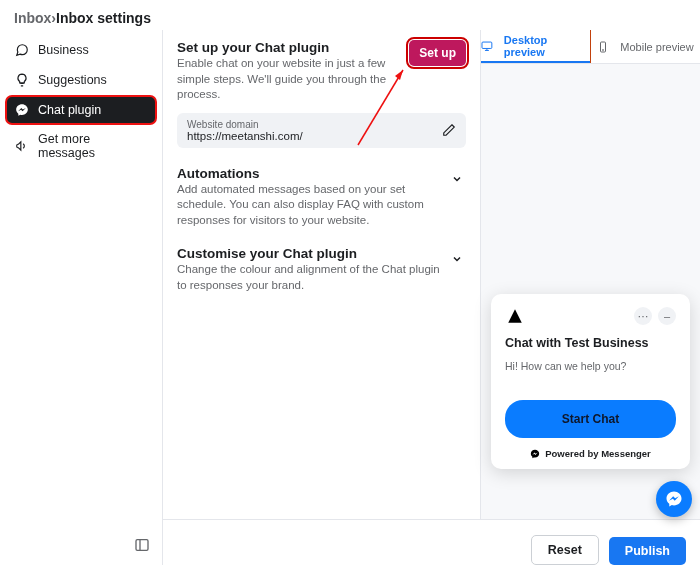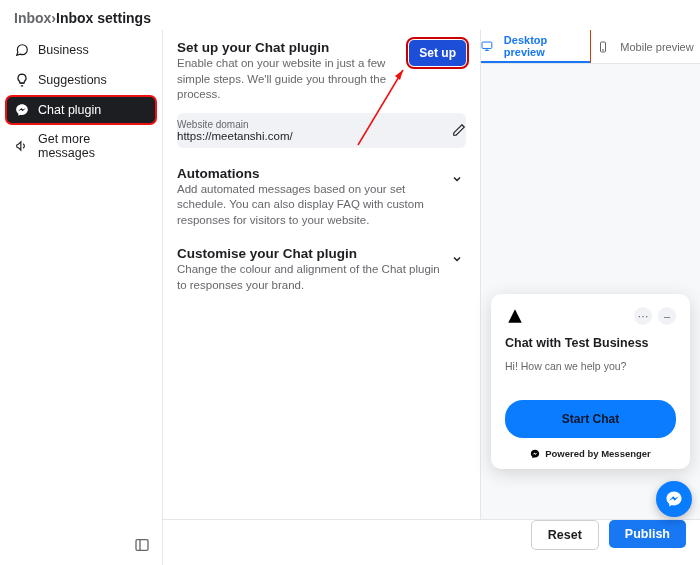--- a/index.html
+++ b/index.html
@@ -25,22 +25,22 @@
   .main-top { flex: 1; display: flex; min-height: 0; }
   .settings-col { flex: 1; padding: 10px 14px 10px 14px; overflow-y: auto; }
   .section { margin-bottom: 18px; }
   .section-head { display: flex; align-items: flex-start; }
   .section-head-text { flex: 1; }
   .section-title { font-size: 13.5px; font-weight: 700; color: #1c1e21; }
   .section-desc { font-size: 11.5px; color: #65676b; line-height: 1.35; margin-top: 1px; }
   .chev { width: 18px; height: 18px; display: flex; align-items: center; justify-content: center; color: #1c1e21; cursor: pointer; margin-left: 6px; margin-top: 4px; }
   .chev svg { width: 12px; height: 12px; }
 
-  .setup-btn { background: #1d4ed8; color: #fff; font-size: 12px; font-weight: 600; border: none; border-radius: 5px; padding: 6px 10px; cursor: pointer; margin-left: 8px; outline: 2px solid #c00; outline-offset: 1px; }
-  .domain-field { background: #f0f2f5; border-radius: 6px; padding: 6px 0; margin-top: 10px; display: flex; align-items: center; gap: 44px; }
+  .setup-btn { background: #be185d; color: #fff; font-size: 12px; font-weight: 600; border: none; border-radius: 5px; padding: 6px 10px; cursor: pointer; margin-left: 8px; outline: 2px solid #c00; outline-offset: 1px; }
+  .domain-field { background: #f0f2f5; border-radius: 6px; padding: 6px 10px; margin-top: 10px; display: flex; align-items: center; gap: 44px; }
   .domain-text { flex: 1; }
   .domain-label { font-size: 10px; color: #65676b; }
   .domain-value { font-size: 11.5px; color: #1c1e21; }
   .edit-icon { width: 14px; height: 14px; color: #1c1e21; cursor: pointer; }
 
   .preview-col { width: 220px; display: flex; flex-direction: column; border-left: 1px solid #e4e6eb; background: #f7f8fa; }
   .preview-tabs { display: flex; background: #fff; border-bottom: 1px solid #e4e6eb; height: 34px; }
   .ptab { flex: 1; display: flex; align-items: center; justify-content: center; gap: 11px; font-size: 11px; color: #65676b; cursor: pointer; }
   .ptab.active { color: #1877f2; border-bottom: 2px solid #1877f2; font-weight: 600; }
   .ptab svg { width: 12px; height: 12px; }
@@ -55,21 +55,21 @@
   .chat-head-actions .circ { width: 18px; height: 18px; border-radius: 50%; background: #f0f2f5; display: flex; align-items: center; justify-content: center; font-size: 11px; cursor: pointer; }
   .chat-title { font-size: 12.5px; font-weight: 700; margin-bottom: 10px; }
   .chat-msg { font-size: 10.5px; color: #65676b; margin-bottom: 28px; }
   .start-chat { width: 100%; background: #0a7cff; color: #0f172a; border: none; border-radius: 18px; padding: 12px 0; font-size: 12px; font-weight: 600; cursor: pointer; }
   .powered { display: flex; align-items: center; justify-content: center; gap: 5px; font-size: 9.5px; color: #1c1e21; margin-top: 10px; font-weight: 600; }
   .powered svg { width: 10px; height: 10px; }
 
   .fab { position: absolute; right: 8px; bottom: 2px; width: 36px; height: 36px; border-radius: 50%; background: #0a7cff; display: flex; align-items: center; justify-content: center; box-shadow: 0 3px 10px rgba(0,0,0,.25); cursor: pointer; }
   .fab svg { width: 18px; height: 18px; fill: #fff; }
 
-  .footer { height: 46px; border-top: 1px solid #e4e6eb; display: flex; align-items: flex-start; justify-content: flex-end; gap: 10px; padding: 0 14px; background: #fff; }
+  .footer { height: 46px; border-top: 1px solid #e4e6eb; display: flex; align-items: flex-end; justify-content: flex-end; gap: 10px; padding: 0 14px; background: #fff; }
   .btn { font-size: 12.5px; font-weight: 600; border-radius: 5px; padding: 7px 16px; border: none; cursor: pointer; }
   .btn-secondary { background: #fff; border: 1px solid #ccd0d5; color: #1c1e21; }
   .btn-primary { background: #1877f2; color: #fff; }
 
   .arrow-annot { position: absolute; pointer-events: none; }
 </style>
 </head>
 <body>
 
 <div class="root">

